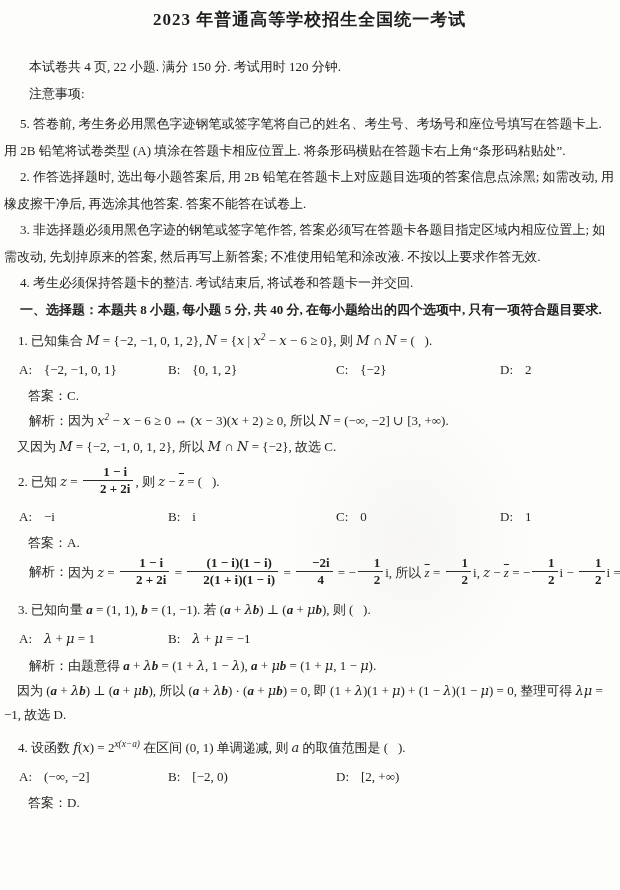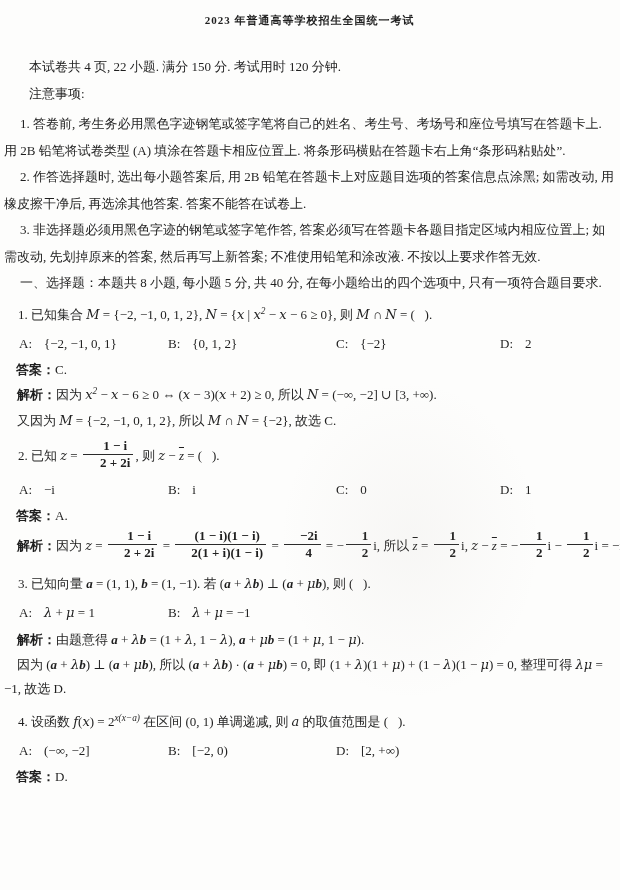--- a/index.html
+++ b/index.html
@@ -12,59 +12,60 @@
     color:#1f1f1f;
     font-family:"Liberation Serif","DejaVu Serif",serif;
     font-size:13px;
     overflow:hidden;
   }
   .page::after{ 
     content:"";position:absolute;left:280px;top:380px;width:260px;height:320px;
     background:radial-gradient(closest-side,rgba(170,160,150,0.07),rgba(170,160,150,0));
     pointer-events:none;
   }
-  h1,h2{text-align:center;font-size:11px;font-weight:bold;letter-spacing:1px;}
+  h1,h2{text-align:center;font-size:17px;font-weight:bold;letter-spacing:1px;}
   h1{margin:2px 0 0;line-height:20px;}
   h2{margin:26px 0 0;line-height:20px;}
   p{margin:0;}
   .intro{margin-top:24px;line-height:26.5px;text-indent:25px;}
   .notice-head{line-height:26.5px;text-indent:25px;font-weight:normal;}
   .ins{line-height:26.5px;text-indent:16px;}
   .ins.first{margin-top:4px;}
-  .section-head{line-height:26.5px;text-indent:16px;font-weight:normal;}
+  .section-head{line-height:26.5px;text-indent:16px;font-weight:bold;}
   .stem{line-height:30px;text-indent:14px;margin-top:3px;}
   .stem.frline{line-height:22px;padding:4px 0;}
   .options{display:grid;grid-template-columns:149px 168px 164px 1fr;padding-left:15px;line-height:28px;}
   .optlabel{margin-right:12px;}
   .ans{line-height:24px;text-indent:12px;}
   .sol{line-height:26px;text-indent:13px;}
   .sol.frline{line-height:20px;padding:3px 0;white-space:nowrap;}
   .sol.wrap2{line-height:24px;}
-  .lbl{font-weight:bold;}
+  .lbl{font-weight:normal;margin-left:12px;}
   .mi{font-style:italic;font-family:"DejaVu Serif","Liberation Serif",serif;}
   .mbi{font-style:italic;font-weight:bold;}
   .mol{font-style:italic;text-decoration:overline;}
   sup{font-size:0.72em;font-style:italic;line-height:0;vertical-align:super;}
   .frac{display:inline-block;vertical-align:middle;text-align:center;line-height:1.1;margin:0 2px;position:relative;top:-2px;font-weight:bold;}
   .frac .fn{display:block;padding:0 3px 1px;}
   .frac .fd{display:block;border-top:1px solid #2a2a2a;padding:1px 3px 0;}
   .mt8{margin-top:6px;}
 </style>
 </head>
 <body>
 
 <div class="page">
 
   <h1>2023 年普通高等学校招生全国统一考试</h1>
 
   <p class="intro">本试卷共 4 页, 22 小题. 满分 150 分. 考试用时 120 分钟.</p>
   <p class="notice-head">注意事项:</p>
-  <p class="ins first">1. 答卷前, 考生务必用黑色字迹钢笔或签字笔将自己的姓名、考生号、考场号和座位号填写在答题卡上. 用 2B 铅笔将试卷类型 (A) 填涂在答题卡相应位置上. 将条形码横贴在答题卡右上角“条形码粘贴处”.</p>
+  <p class="ins first">5. 答卷前, 考生务必用黑色字迹钢笔或签字笔将自己的姓名、考生号、考场号和座位号填写在答题卡上. 用 2B 铅笔将试卷类型 (A) 填涂在答题卡相应位置上. 将条形码横贴在答题卡右上角“条形码粘贴处”.</p>
   <p class="ins">2. 作答选择题时, 选出每小题答案后, 用 2B 铅笔在答题卡上对应题目选项的答案信息点涂黑; 如需改动, 用橡皮擦干净后, 再选涂其他答案. 答案不能答在试卷上.</p>
   <p class="ins">3. 非选择题必须用黑色字迹的钢笔或签字笔作答, 答案必须写在答题卡各题目指定区域内相应位置上; 如需改动, 先划掉原来的答案, 然后再写上新答案; 不准使用铅笔和涂改液. 不按以上要求作答无效.</p>
+  <p class="ins">4. 考生必须保持答题卡的整洁. 考试结束后, 将试卷和答题卡一并交回.</p>
 
   <p class="section-head">一、选择题：本题共 8 小题, 每小题 5 分, 共 40 分, 在每小题给出的四个选项中, 只有一项符合题目要求.</p>
 
   <div class="q">
     <p class="stem">1. 已知集合 <span class="mi">M</span> = {−2, −1, 0, 1, 2}, <span class="mi">N</span> = {<span class="mi">x</span> | <span class="mi">x</span><sup>2</sup> − <span class="mi">x</span> − 6 ≥ 0}, 则 <span class="mi">M</span> ∩ <span class="mi">N</span> = (&nbsp;&nbsp;&nbsp;).</p>
     <div class="options">
       <div class="opt"><span class="optlabel">A:</span><span class="optvalue">{−2, −1, 0, 1}</span></div>
       <div class="opt"><span class="optlabel">B:</span><span class="optvalue">{0, 1, 2}</span></div>
       <div class="opt"><span class="optlabel">C:</span><span class="optvalue">{−2}</span></div>
       <div class="opt"><span class="optlabel">D:</span><span class="optvalue">2</span></div>

